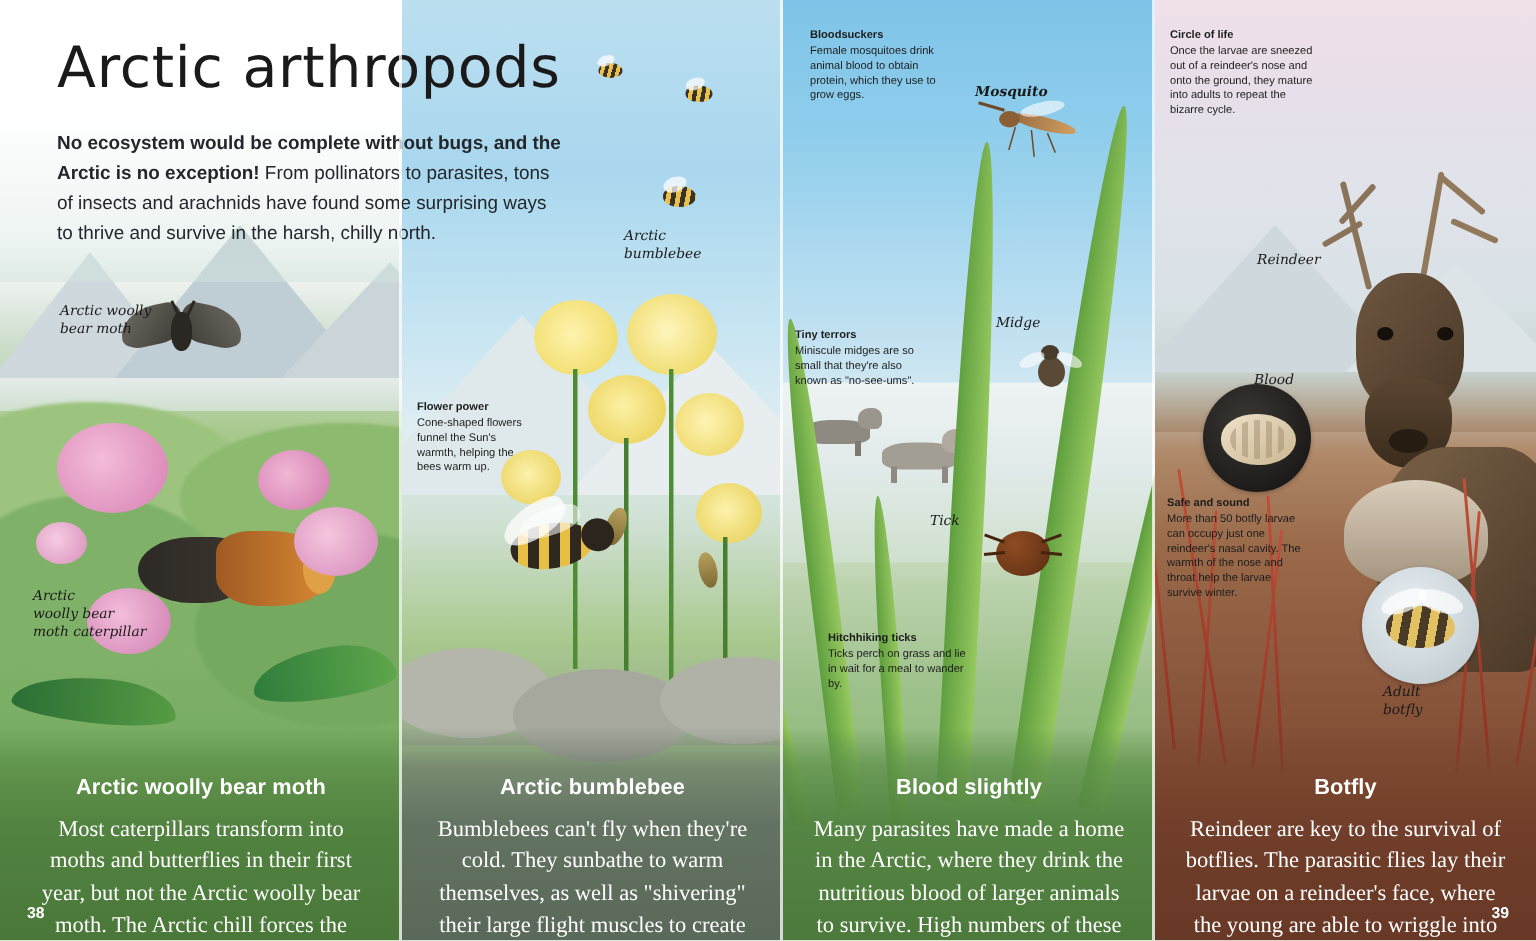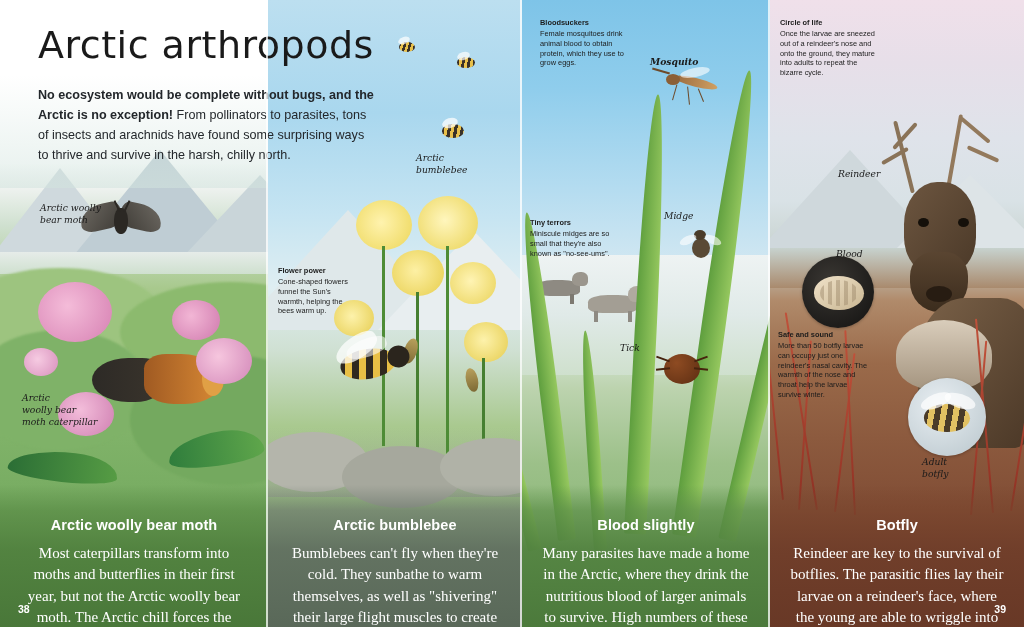--- a/index.html
+++ b/index.html
@@ -462,20 +462,24 @@
     <div class="callout" style="left:8px;top:218px;width:92px;">
       <span class="ct">Tiny terrors</span>
       <span>Miniscule midges are so small that they're also known as "no-see-ums".</span>
     </div>
 
     <div class="callout" style="left:18px;top:18px;width:92px;">
       <span class="ct">Bloodsuckers</span>
       <span>Female mosquitoes drink animal blood to obtain protein, which they use to grow eggs.</span>
     </div>
 
+    <div class="callout" style="left:30px;top:420px;width:92px;">
+      <span class="ct">Hitchhiking ticks</span>
+      <span>Ticks perch on grass and lie in wait for a meal to wander by.</span>
+    </div>
 
     <div class="handlabel" style="left:128px;top:56px;font-weight:bold;">Mosquito</div>
     <div class="handlabel" style="left:142px;top:210px;">Midge</div>
     <div class="handlabel" style="left:98px;top:342px;">Tick</div>
 
     <div class="footer f3">
       <h3>Blood slightly</h3>
       <p>Many parasites have made a home in the Arctic, where they drink the nutritious blood of larger animals to survive. High numbers of these tiny creatures can force the movement of larger animals, such as reindeer.</p>
     </div>
   </div>

